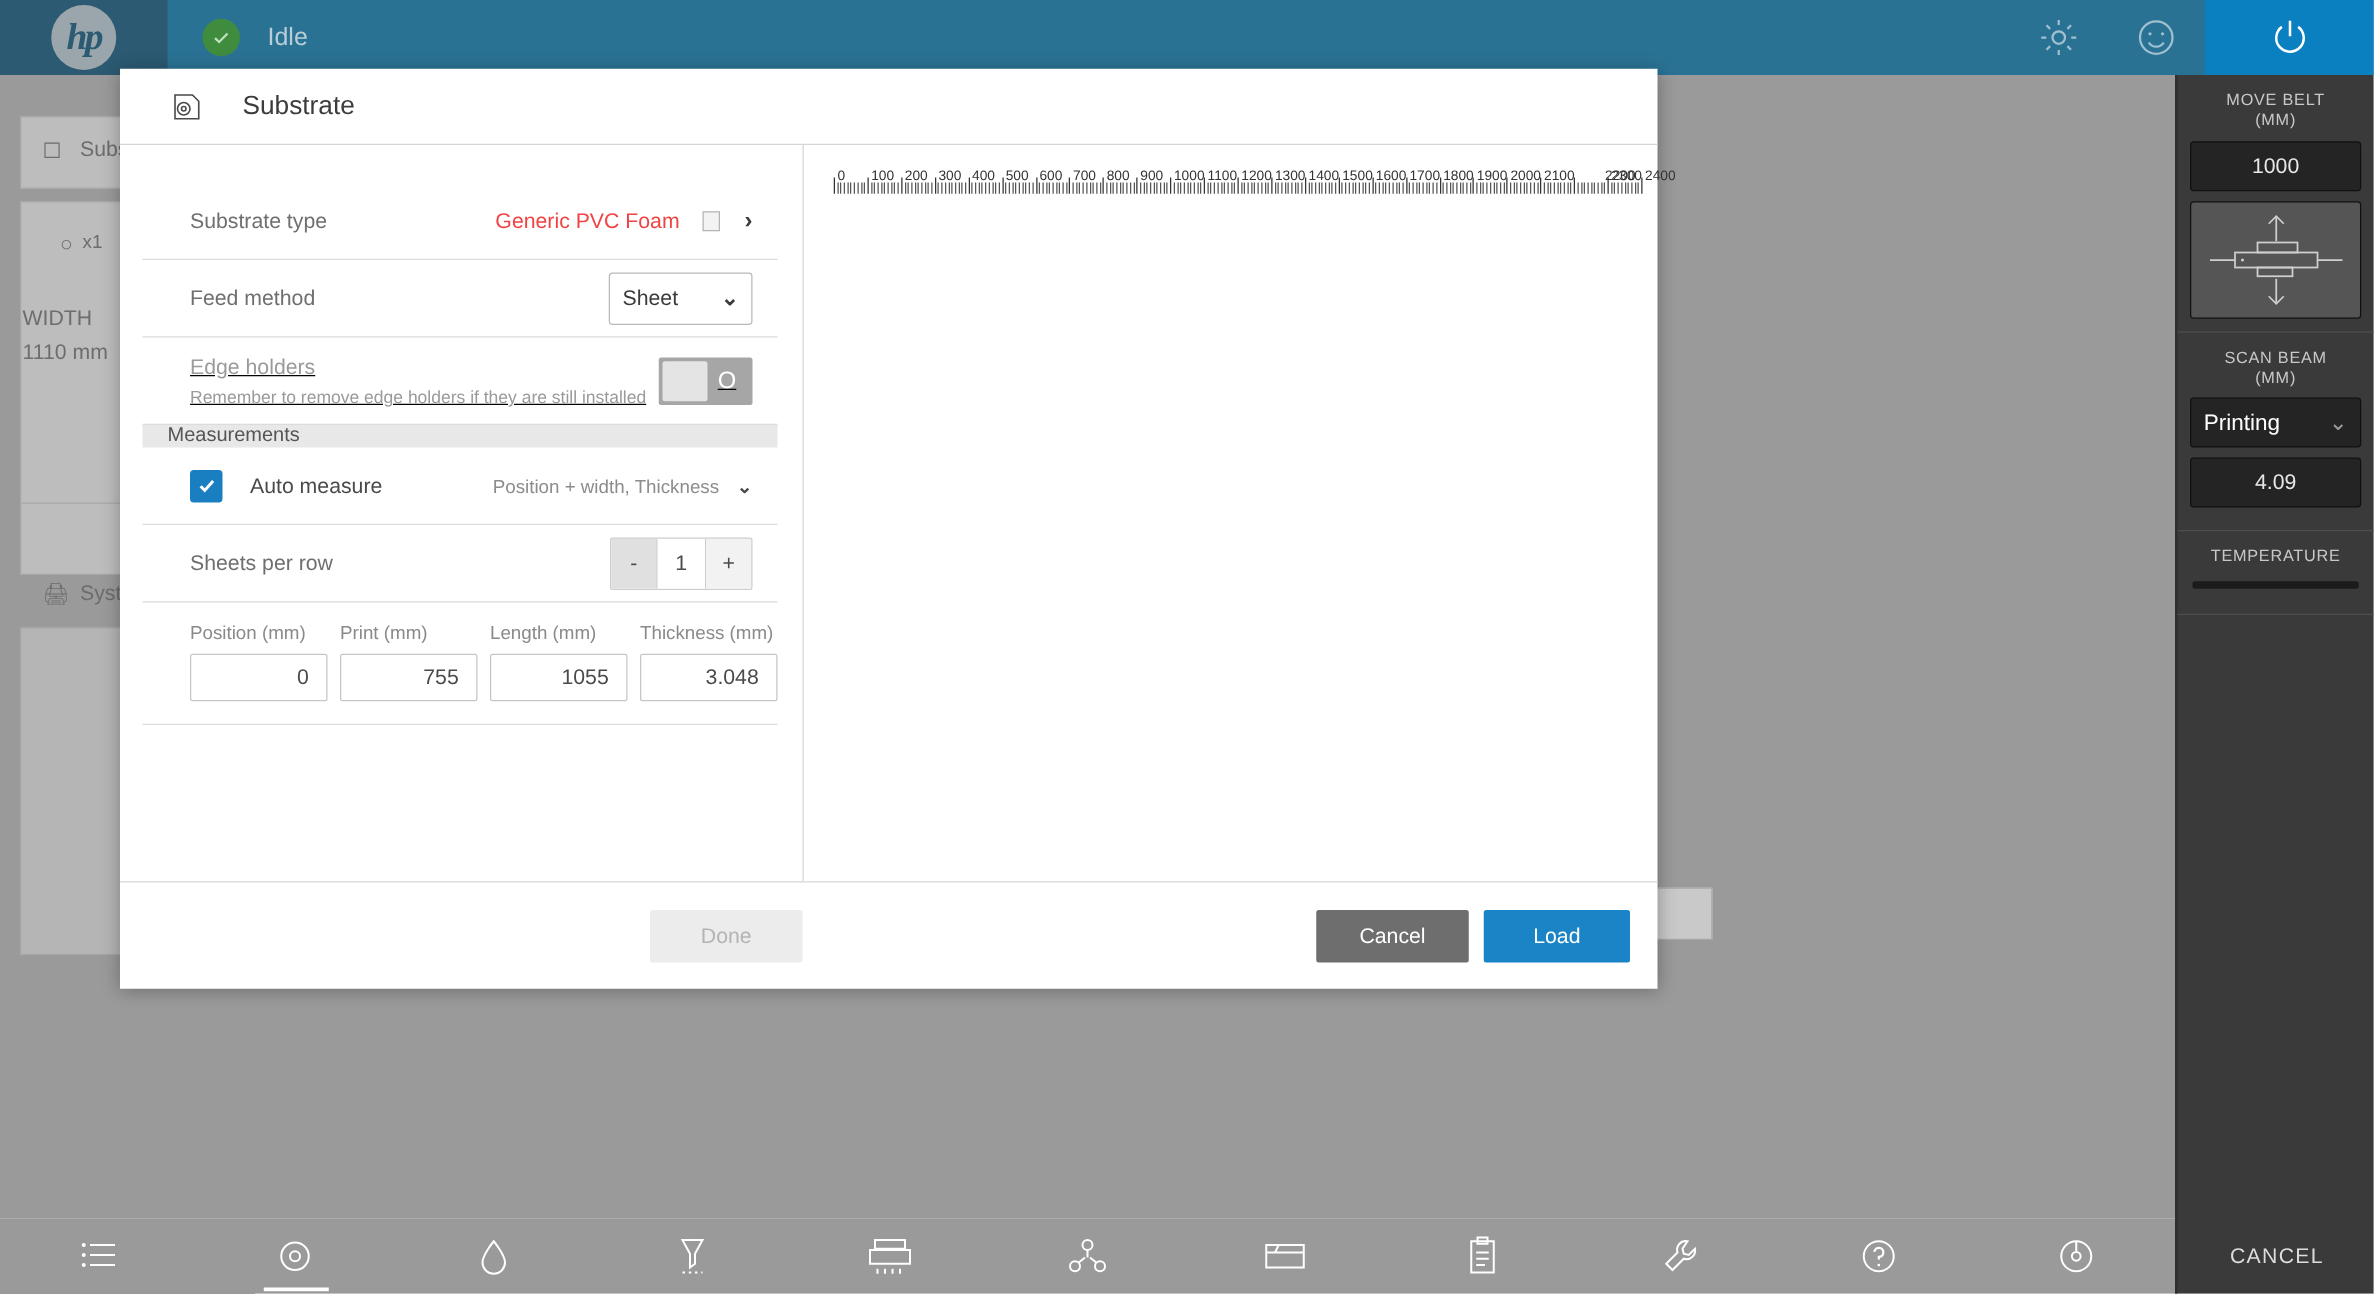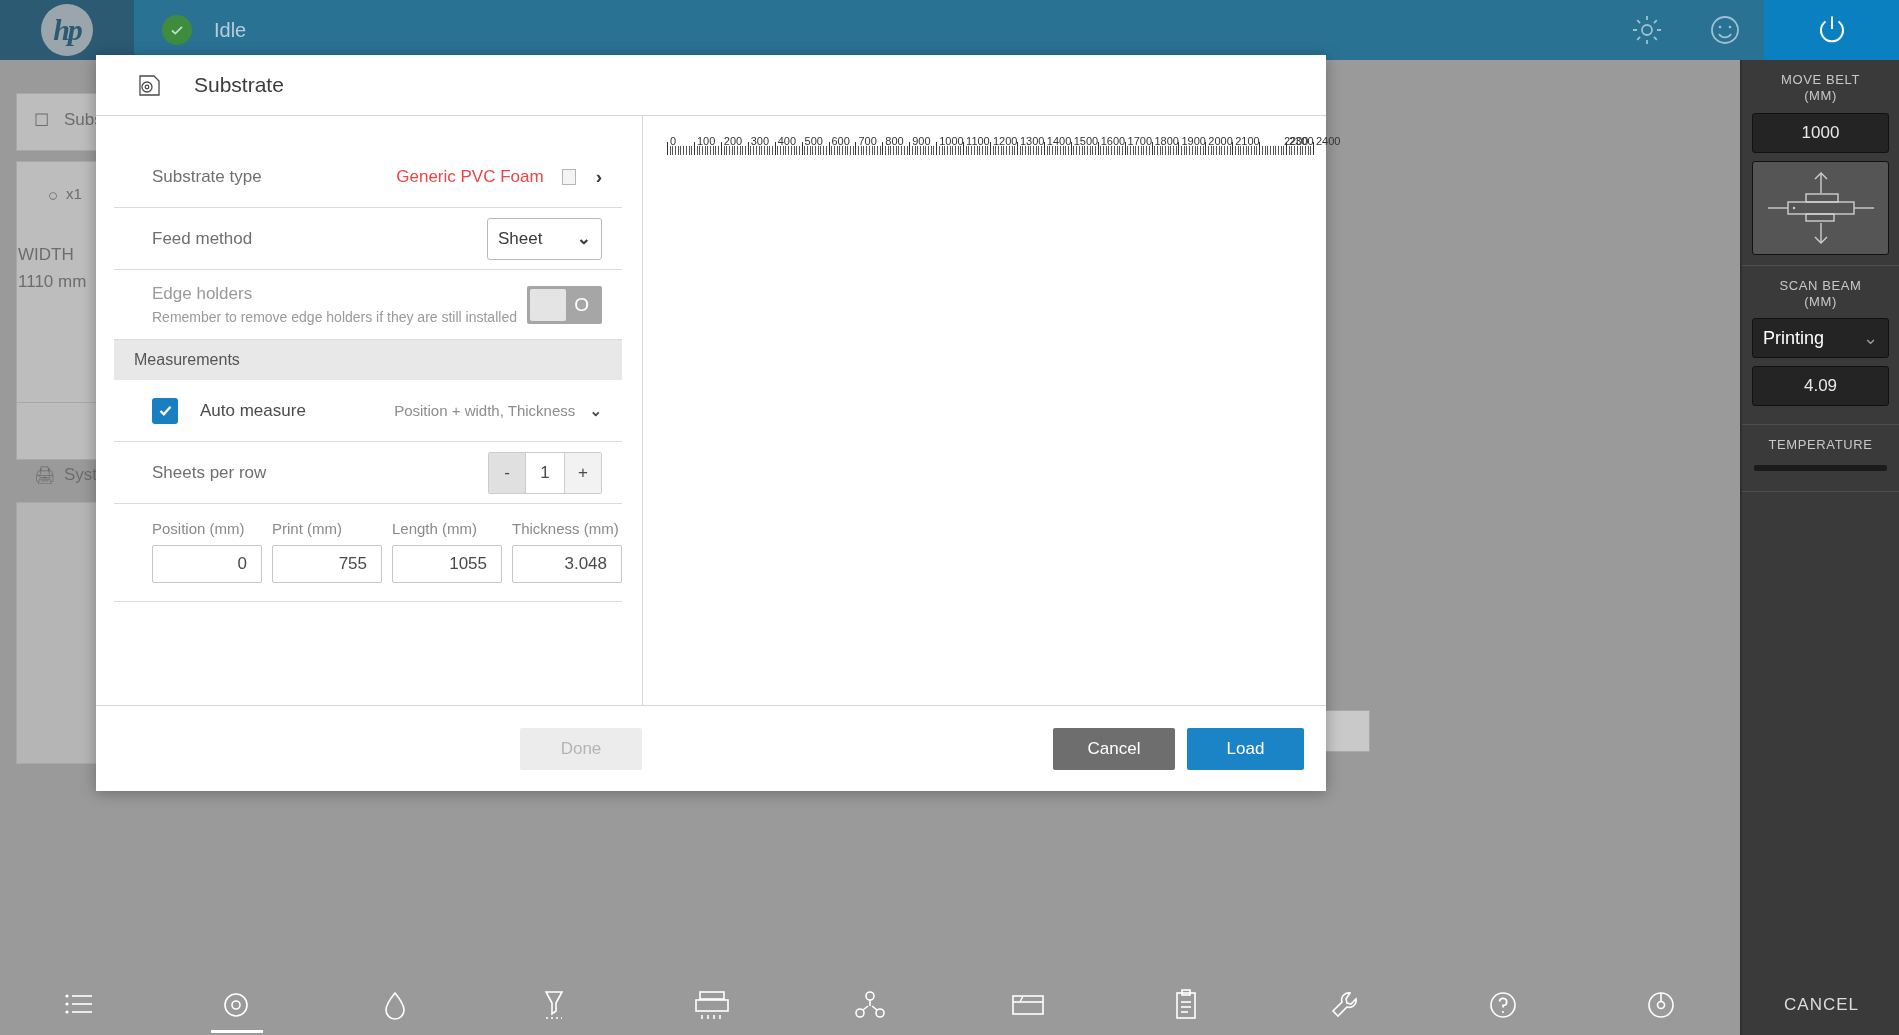--- a/index.html
+++ b/index.html
@@ -59,28 +59,28 @@
   .row { display:flex; align-items:center; min-height:62px; padding:0 20px 0 38px; border-bottom:1px solid #dcdcdc; margin:0 20px 0 18px; }
   .row .lbl { color:#6f6f6f; font-size:17px; }
   .row .right { margin-left:auto; display:flex; align-items:center; }
   .link-val { color:#ef4444; font-size:17px; }
   .sq-icon { width:14px; height:16px; border:1px solid #b5b5b5; background:#f3f3f3; margin-left:18px; }
   .chev-r { margin-left:20px; color:#3c3c3c; font-size:19px; font-weight:bold; }
 
   .select-box { width:115px; height:42px; border:1px solid #b9b9b9; border-radius:3px; display:flex; align-items:center; padding:0 10px; font-size:17px; color:#3a3a3a; background:#fff; }
   .select-box .cv { margin-left:auto; color:#3a3a3a; font-weight:bold; }
 
-  .row.edge { min-height:70px; align-items:center; }
+  .row.edge { min-height:70px; align-items:center;text-decoration:underline; }
   .edge-text .t1 { color:#9a9a9a; font-size:17px; }
   .edge-text .t2 { color:#9a9a9a; font-size:14px; margin-top:5px; }
   .toggle { width:75px; height:38px; background:#a6a6a6; border-radius:2px; display:flex; align-items:center; }
   .toggle .knob { width:36px; height:32px; background:#e4e4e4; margin-left:3px; border-radius:2px; }
   .toggle .o { margin-left:auto; margin-right:13px; color:#ffffff; font-size:19px; }
 
-  .section-head { background:#e8e8e8; height:40px; display:flex; align-items:center; padding-left:20px; margin:0 20px 0 18px; color:#555; font-size:16px; }
+  .section-head { background:#e8e8e8; height:18px; display:flex; align-items:center; padding-left:20px; margin:0 20px 0 18px; color:#555; font-size:16px; }
 
   .cb { width:26px; height:26px; background:#1a7fc1; border-radius:3px; display:flex; align-items:center; justify-content:center; }
   .auto-lbl { margin-left:22px; color:#4a4a4a; font-size:17px; }
   .auto-val { color:#8c8c8c; font-size:15px; }
   .auto-val .cv { margin-left:10px; color:#4a4a4a; font-weight:bold; }
 
   .stepper { display:flex; border:1px solid #ccc; border-radius:2px; overflow:hidden; }
   .stepper div { height:40px; display:flex; align-items:center; justify-content:center; font-size:17px; color:#4a4a4a; }
   .st-minus { width:36px; background:#e0e0e0; }
   .st-val { width:40px; background:#ffffff; border-left:1px solid #ccc; border-right:1px solid #ccc; }

